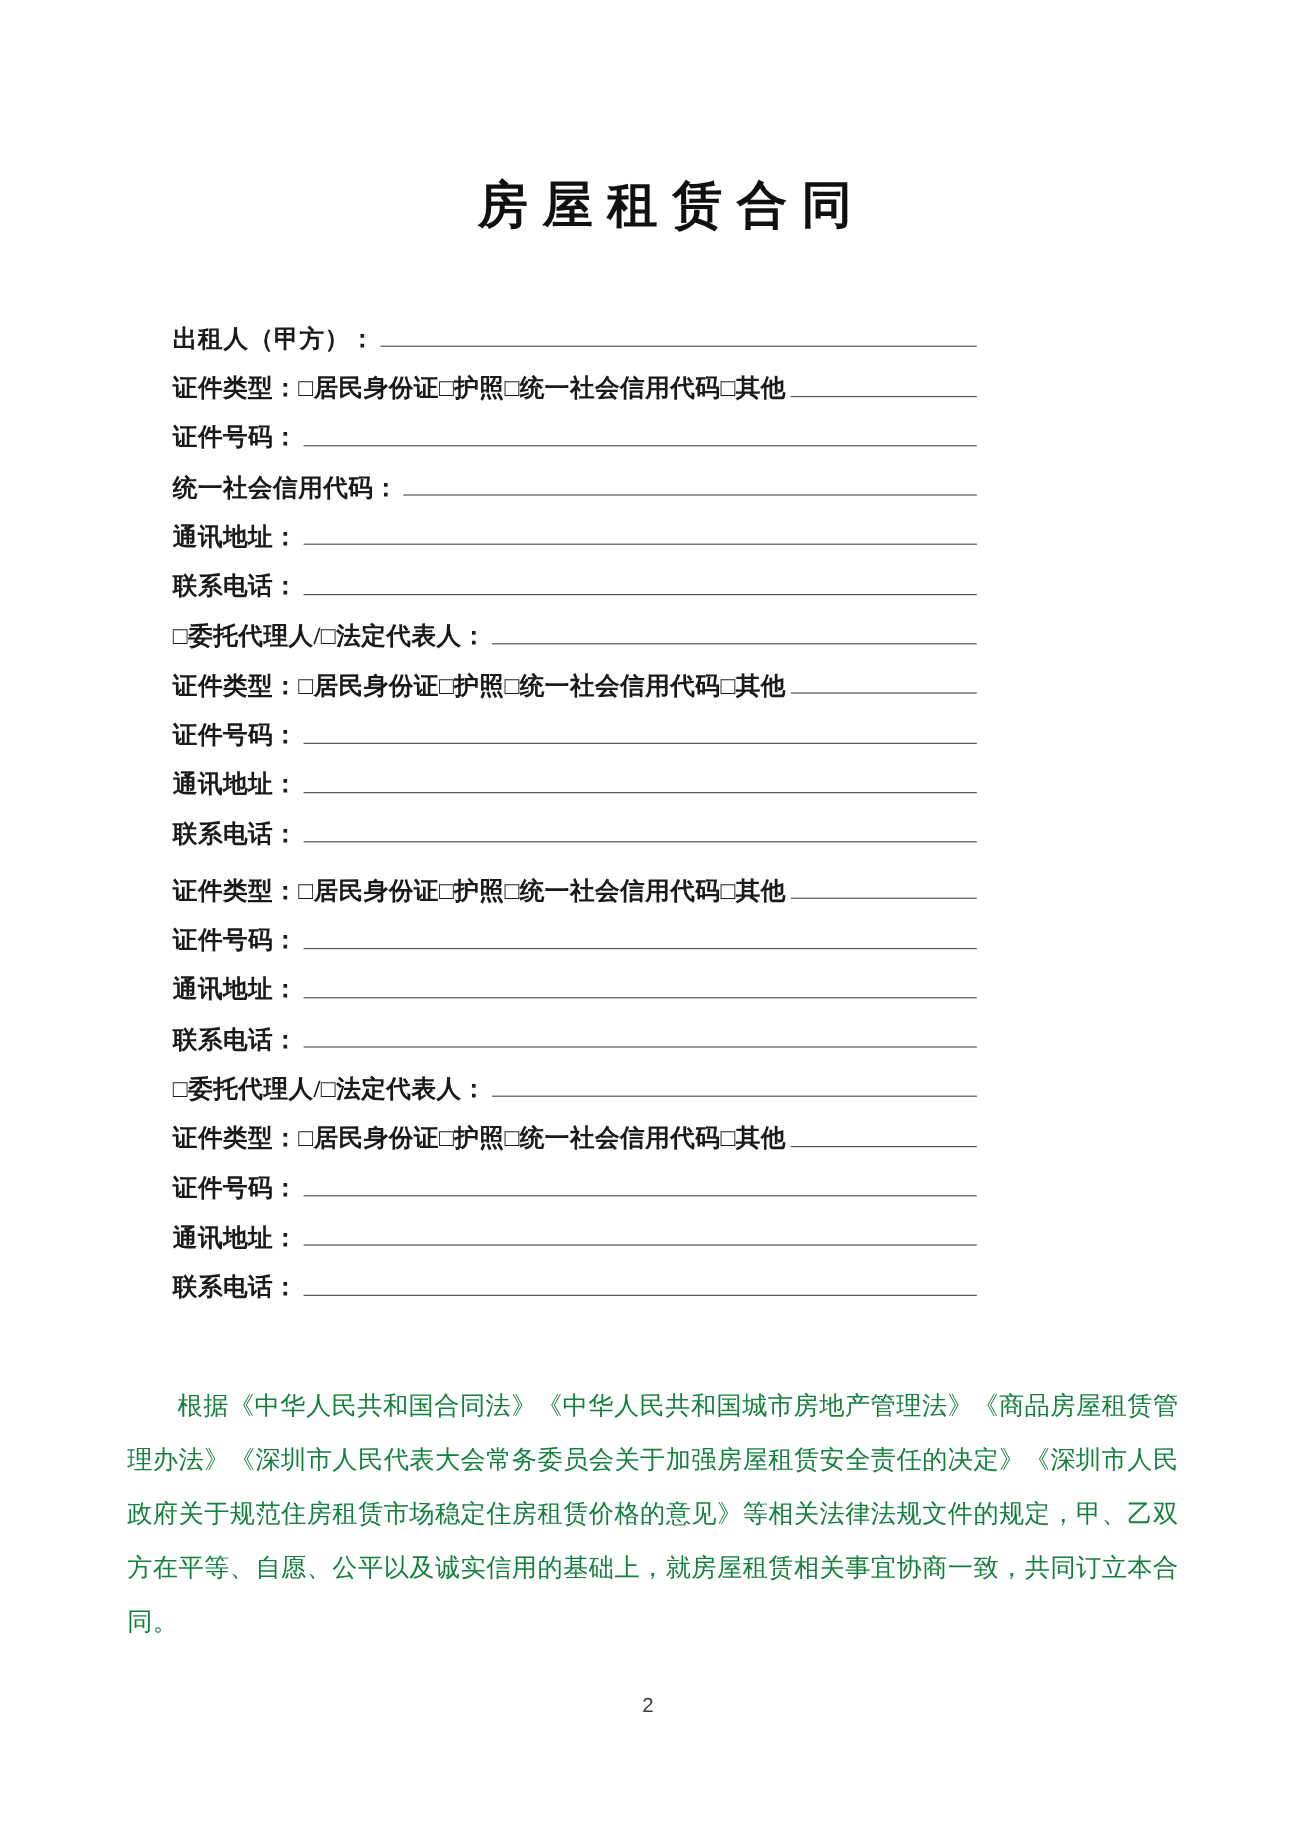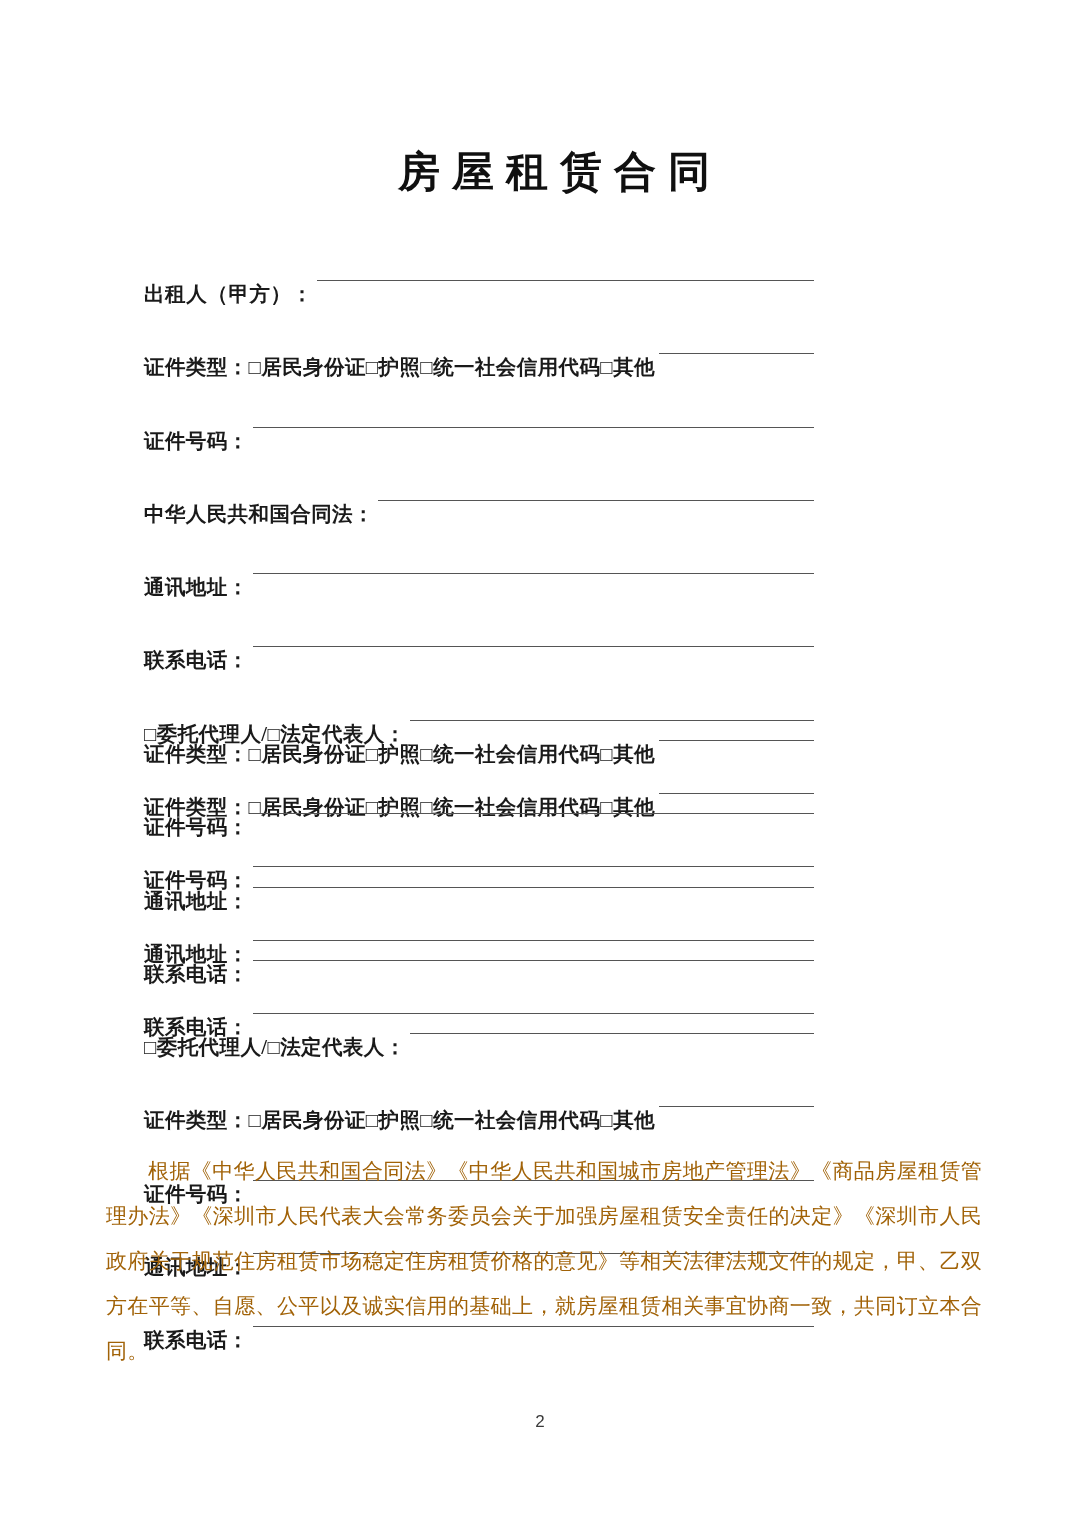--- a/index.html
+++ b/index.html
@@ -43,25 +43,24 @@
   .form-block {
     position: absolute;
     left: 144px;
     width: 670px;
   }
   #lessor-block { top: 252px; }
   #lessee-block { top: 712px; }
 
   .form-row {
     display: flex;
-    align-items: flex-start;
+    align-items: flex-end;
     height: 41.3px;
     width: 100%;
     white-space: nowrap;
-    margin-top: 32px;
   }
 
   .row-label {
     font-size: 20.5px;
     line-height: 1;
     letter-spacing: 0.4px;
     color: #1a1a1a;
     flex: 0 0 auto;
     font-weight: bold;
   }
@@ -85,21 +84,21 @@
   .body-para {
     position: absolute;
     left: 106px;
     top: 1128px;
     width: 876px;
     font-size: 21px;
     line-height: 45px;
     text-align: justify;
     text-align-last: left;
     text-indent: 42px;
-    color: #a16207;
+    color: #15803d;
     letter-spacing: 0.2px;
   }
 
   
   .page-number {
     position: absolute;
     left: 0;
     top: 1412px;
     width: 1080px;
     text-align: center;
@@ -123,21 +122,21 @@
     <div id="lessor-rows">
         <div class="form-row">
           <span class="row-label">证件类型：□居民身份证□护照□统一社会信用代码□其他</span>
           <span class="fill-line"></span>
         </div>
         <div class="form-row">
           <span class="row-label">证件号码：</span>
           <span class="fill-line"></span>
         </div>
         <div class="form-row">
-          <span class="row-label">中华人民共和国合同法：</span>
+          <span class="row-label">统一社会信用代码：</span>
           <span class="fill-line"></span>
         </div>
         <div class="form-row">
           <span class="row-label">通讯地址：</span>
           <span class="fill-line"></span>
         </div>
         <div class="form-row">
           <span class="row-label">联系电话：</span>
           <span class="fill-line"></span>
         </div>

